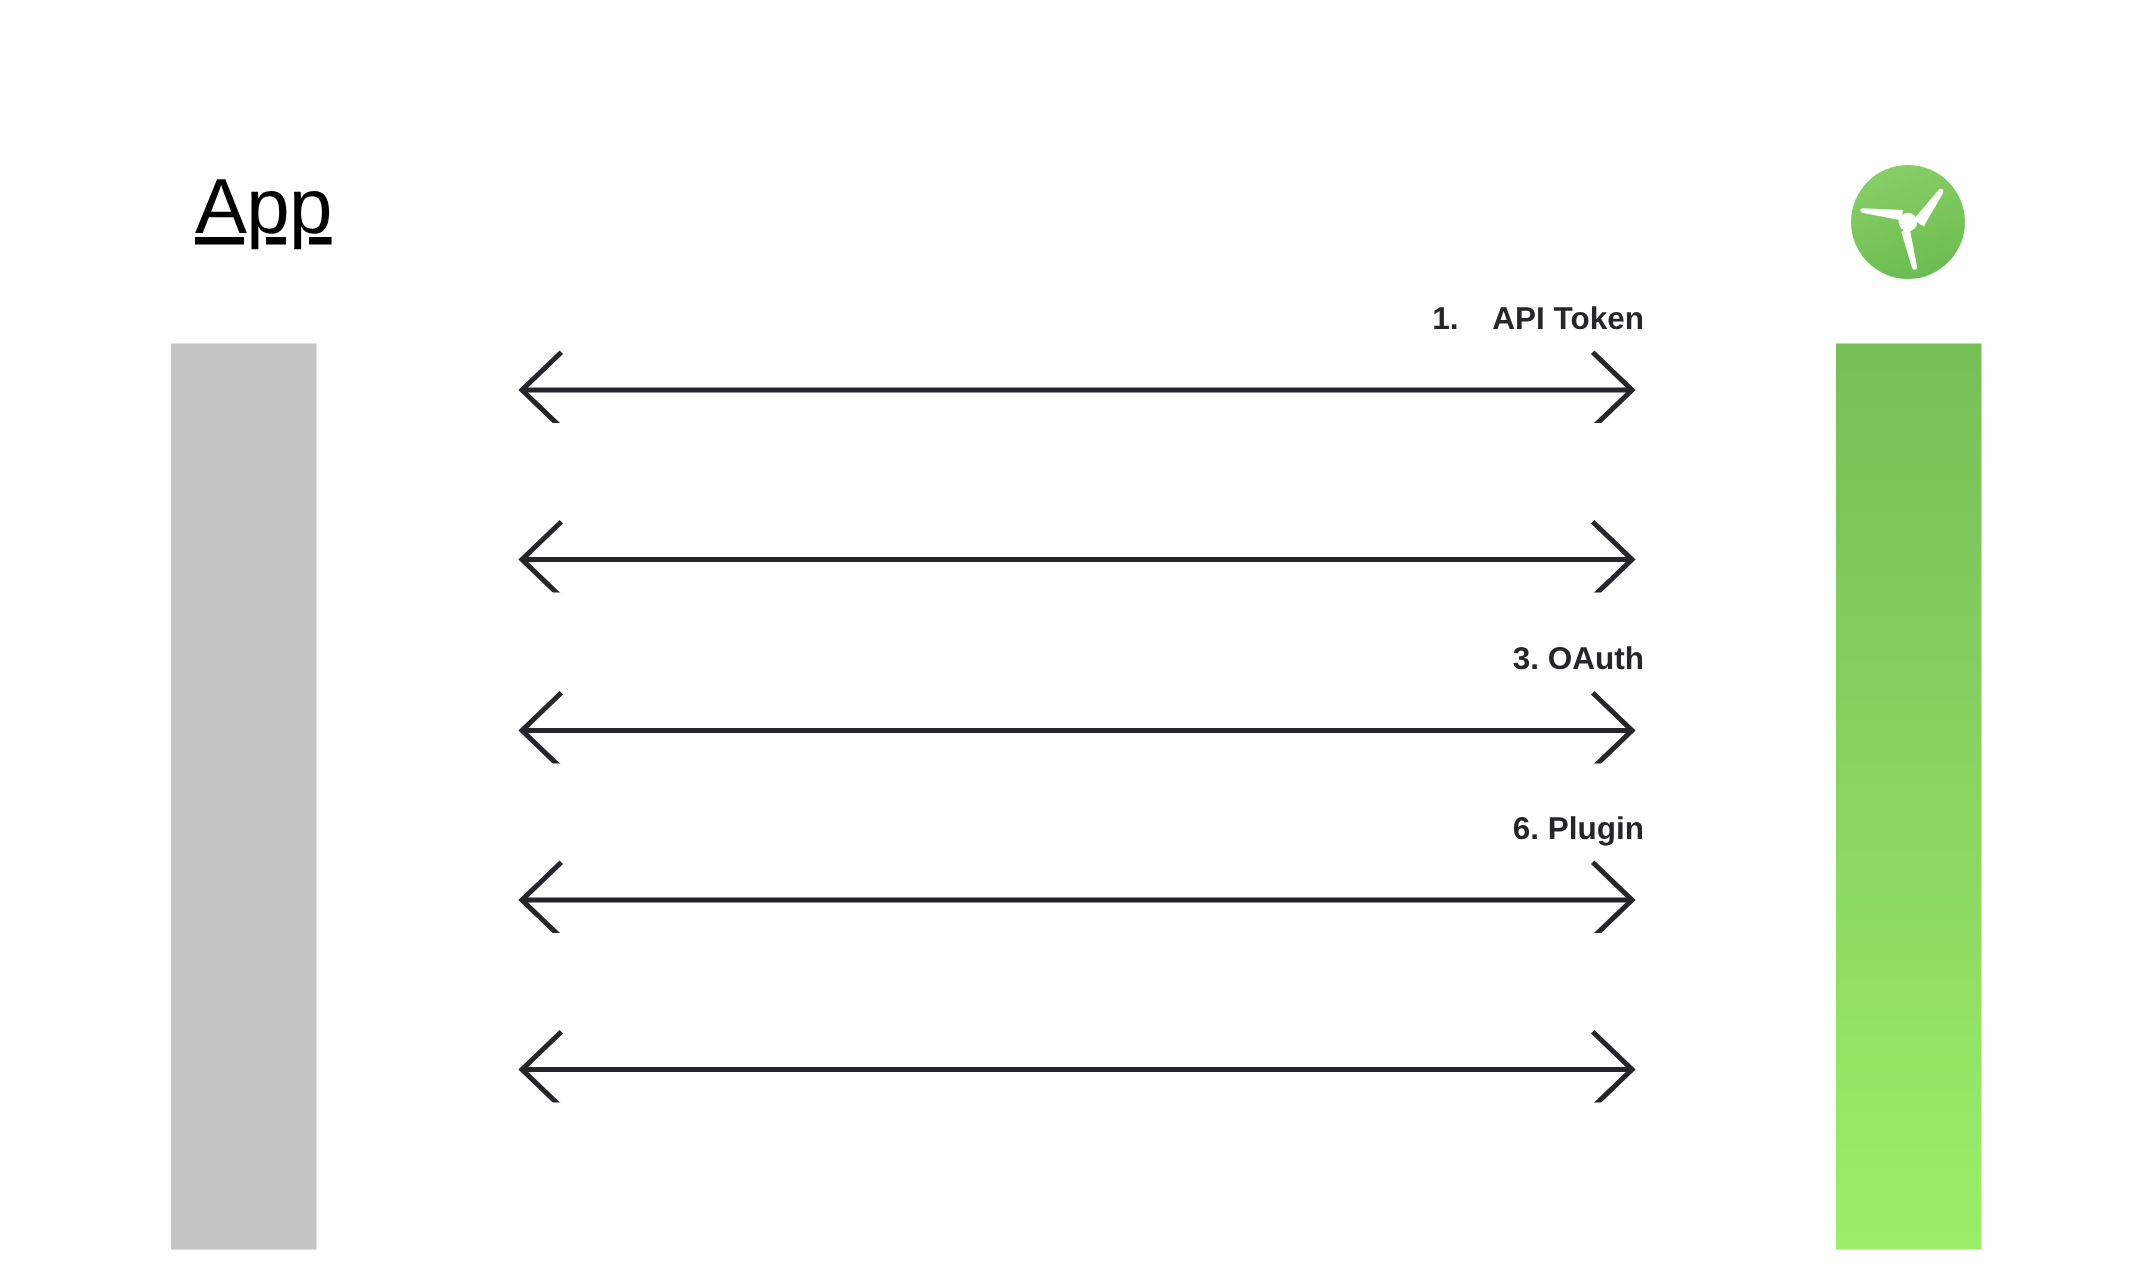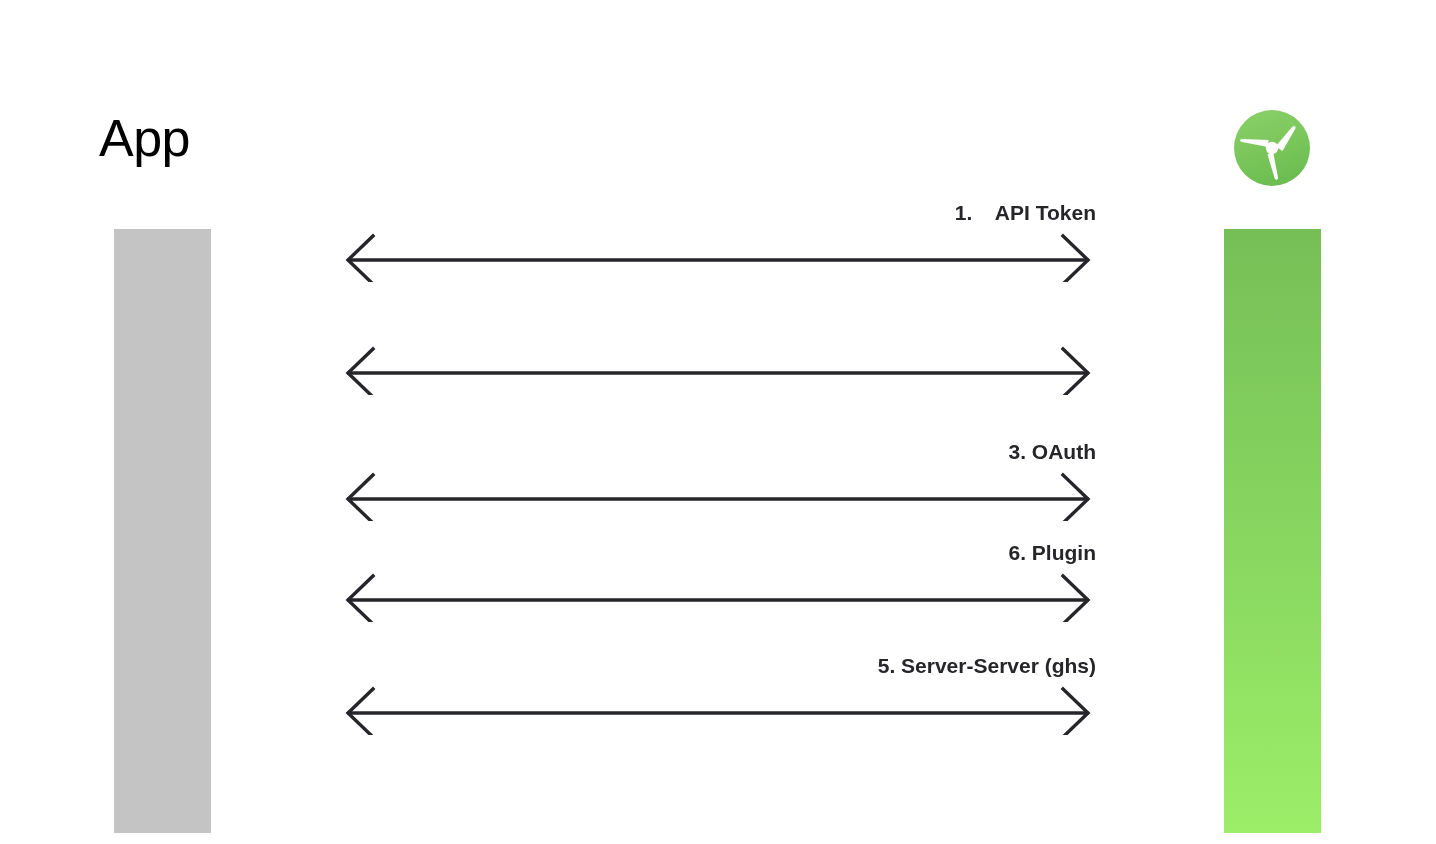--- a/index.html
+++ b/index.html
@@ -14,28 +14,29 @@
     position: relative;
     width: 1436px;
     height: 844px;
     background: #ffffff;
     overflow: hidden;
   }
 
   
   #app-title {
     position: absolute;
-    left: 99px;
+    left: 130px;
     top: 112px;
     font-size: 52px;
     font-weight: 400;
     color: #000000;
     letter-spacing: -0.5px;
     line-height: 1;
     white-space: nowrap;
+    text-decoration: underline;
   }
   #app-lifeline {
     position: absolute;
     left: 114px;
     top: 229px;
     width: 97px;
     height: 604px;
     background: #c4c4c4;
   }
 
@@ -133,21 +134,21 @@
         <div class="message-arrow">
           <svg viewBox="0 0 756 56" preserveAspectRatio="none" aria-hidden="true">
             <g fill="none" stroke="#26262a" stroke-width="3.4" stroke-linecap="square" stroke-linejoin="miter">
               <line x1="9" y1="34" x2="747" y2="34"></line>
               <polyline points="33,10 8,34 33,58"></polyline>
               <polyline points="723,10 748,34 723,58"></polyline>
             </g>
           </svg>
         </div>
       </div>
-      <div class="message-row" style="top: 429px; margin-top: 12px;">
+      <div class="message-row" style="top: 429px;">
         <div class="message-label">3. OAuth</div>
         <div class="message-arrow">
           <svg viewBox="0 0 756 56" preserveAspectRatio="none" aria-hidden="true">
             <g fill="none" stroke="#26262a" stroke-width="3.4" stroke-linecap="square" stroke-linejoin="miter">
               <line x1="9" y1="34" x2="747" y2="34"></line>
               <polyline points="33,10 8,34 33,58"></polyline>
               <polyline points="723,10 748,34 723,58"></polyline>
             </g>
           </svg>
         </div>
@@ -158,21 +159,20 @@
           <svg viewBox="0 0 756 56" preserveAspectRatio="none" aria-hidden="true">
             <g fill="none" stroke="#26262a" stroke-width="3.4" stroke-linecap="square" stroke-linejoin="miter">
               <line x1="9" y1="34" x2="747" y2="34"></line>
               <polyline points="33,10 8,34 33,58"></polyline>
               <polyline points="723,10 748,34 723,58"></polyline>
             </g>
           </svg>
         </div>
       </div>
       <div class="message-row" style="top: 655px;">
-        <div class="message-label">5. Server-Server (ghs)</div>
         <div class="message-arrow">
           <svg viewBox="0 0 756 56" preserveAspectRatio="none" aria-hidden="true">
             <g fill="none" stroke="#26262a" stroke-width="3.4" stroke-linecap="square" stroke-linejoin="miter">
               <line x1="9" y1="34" x2="747" y2="34"></line>
               <polyline points="33,10 8,34 33,58"></polyline>
               <polyline points="723,10 748,34 723,58"></polyline>
             </g>
           </svg>
         </div>
       </div>

